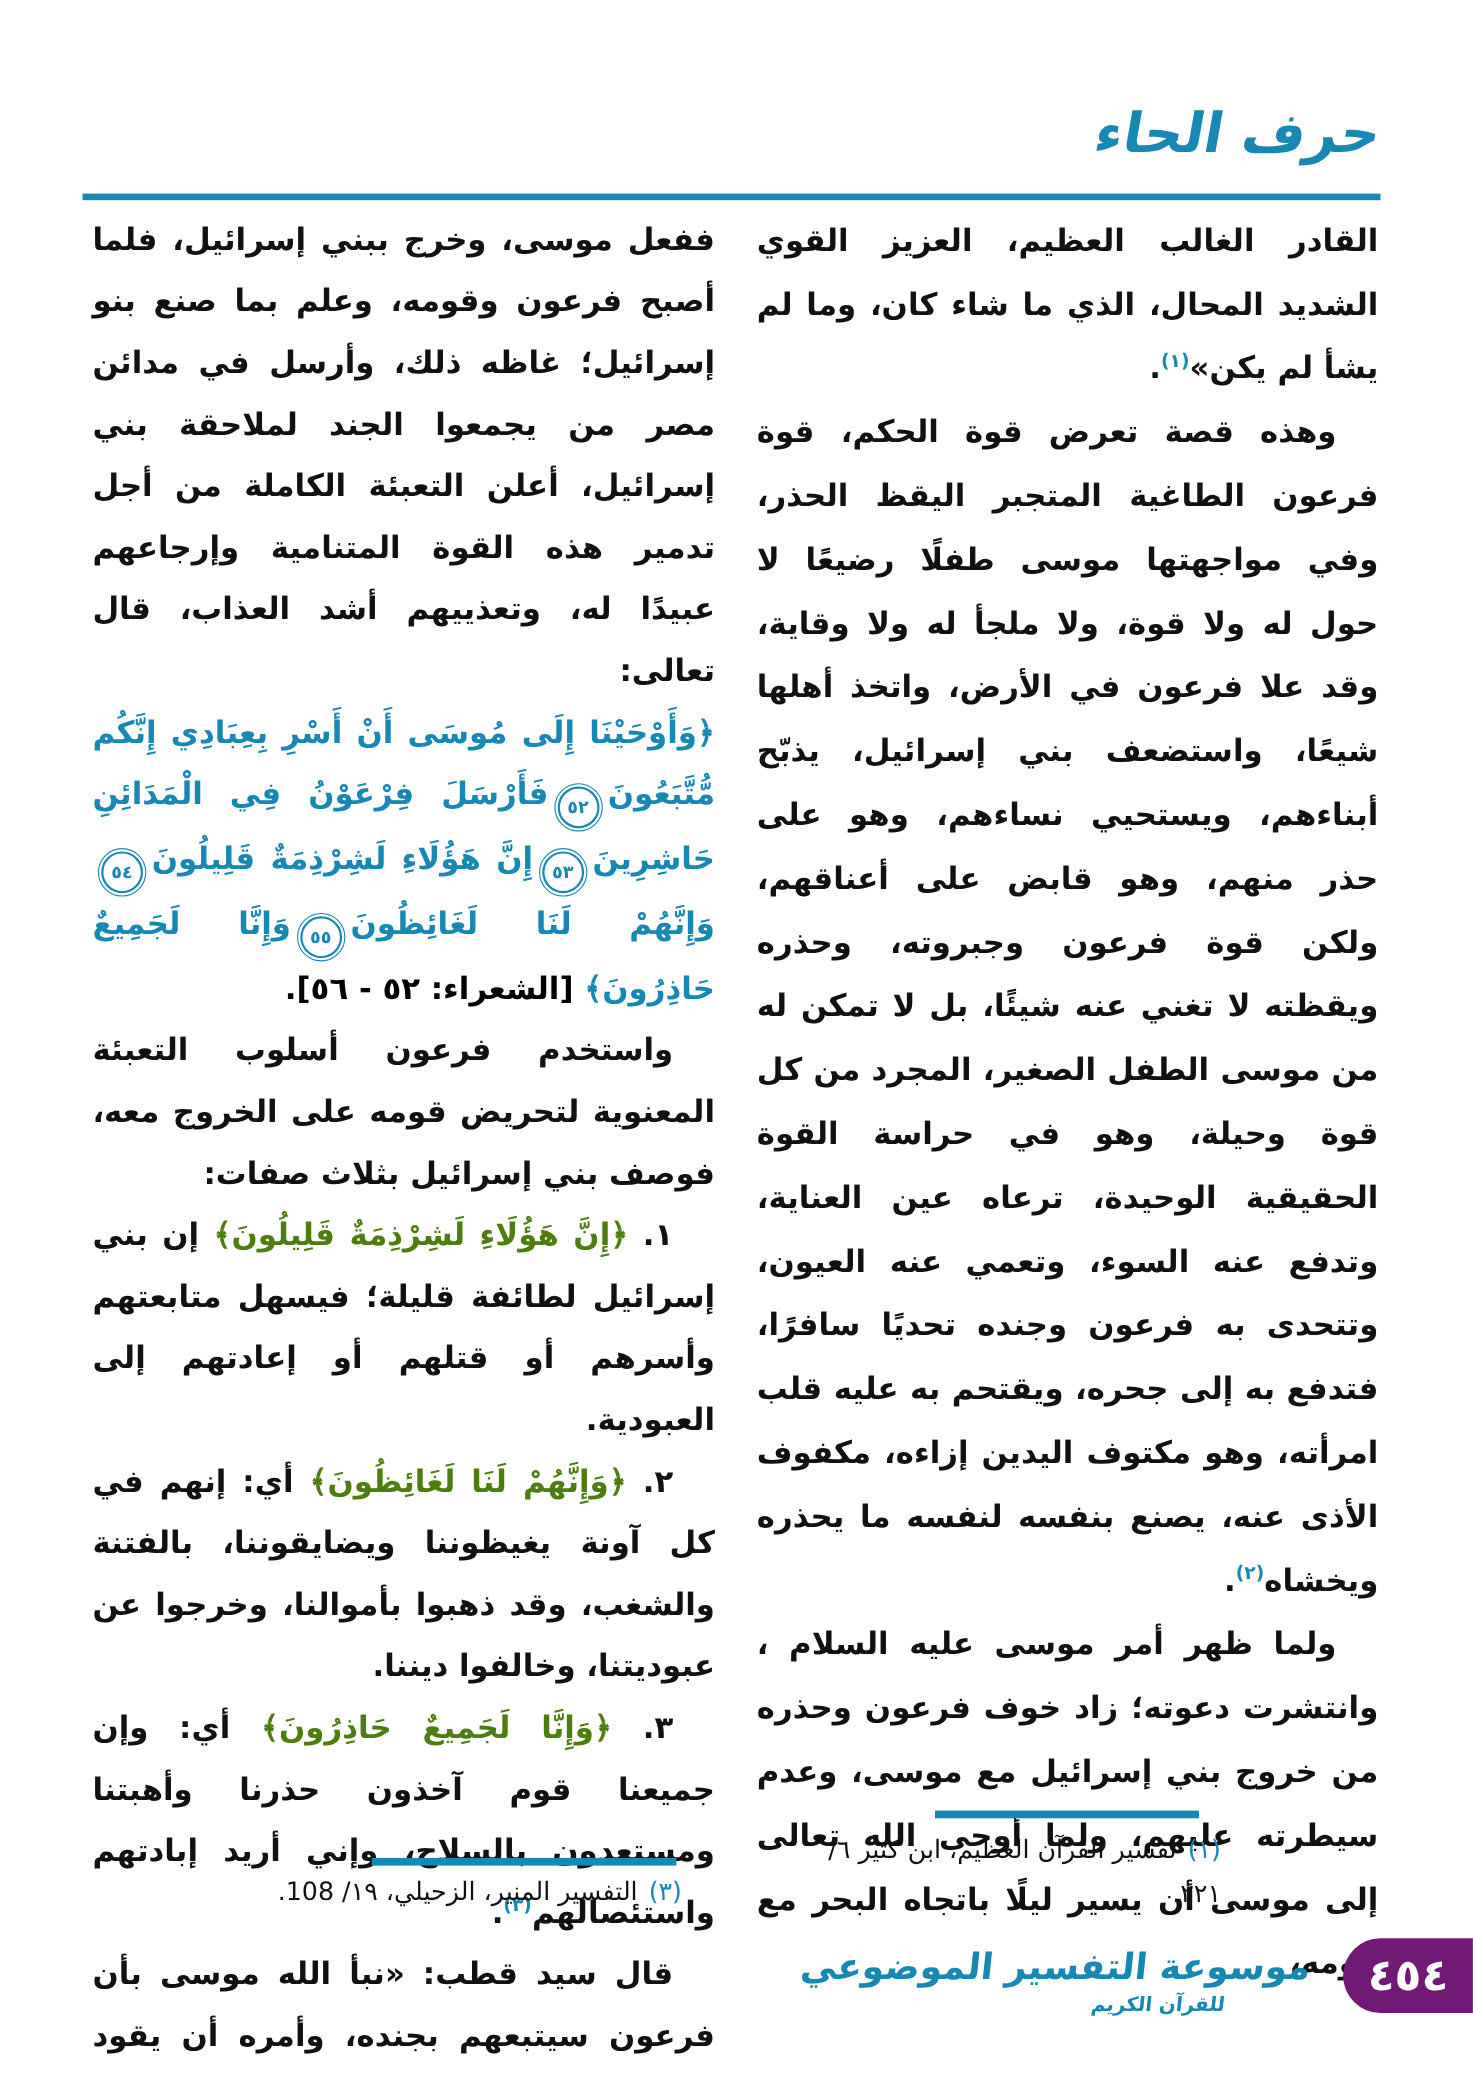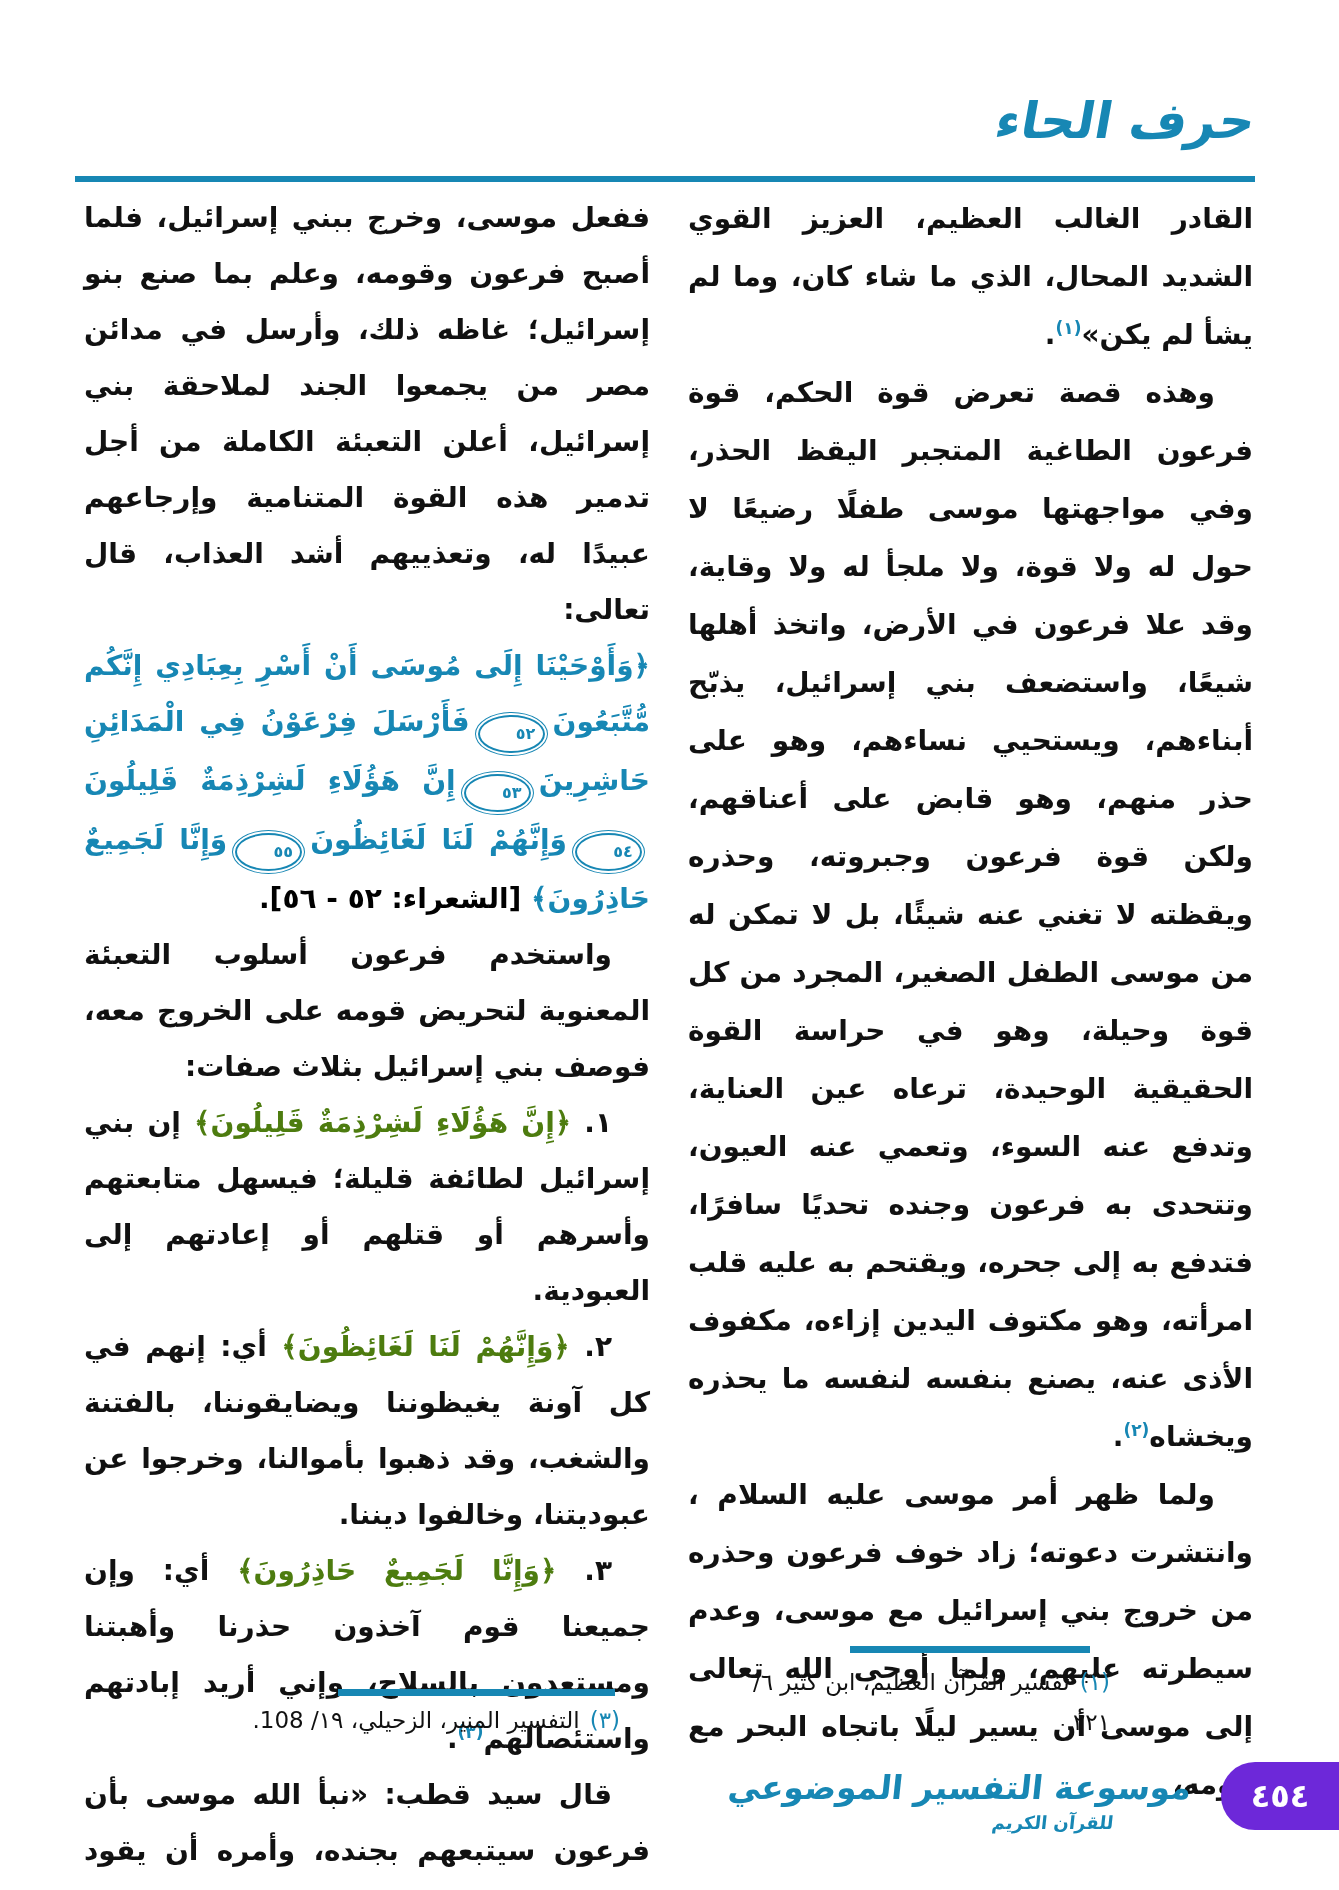--- a/index.html
+++ b/index.html
@@ -50,21 +50,20 @@
   .ayah-num{
     display:inline-flex;align-items:center;justify-content:center;
     width:34px;height:34px;
     border:2px solid #1787b4;border-radius:50%;
     outline:1px solid #1787b4;outline-offset:2px;
     font-size:16px;line-height:1;
     color:#1787b4;
     margin:0 8px;
     vertical-align:-8px;
     flex:none;
-    padding-left:29px;
   }
   .inline-quote{color:#4d7c0f;}
   
   .fn-rule{position:absolute;height:7px;background:#1787b4;}
   .fn-rule-right{top:1646px;left:850px;width:240px;}
   .fn-rule-left{top:1689px;left:338px;width:277px;}
   .footnotes{
     position:absolute;
     font-size:23px;font-weight:normal;
     line-height:40px;
@@ -77,24 +76,24 @@
   .publisher-logo{
     position:absolute;top:1766px;left:920px;width:270px;
     text-align:center;color:#1787b4;
     transform:skewX(-6deg);
   }
   .logo-title{font-size:33px;font-weight:bold;white-space:nowrap;line-height:44px;}
   .logo-subtitle{font-size:18px;font-weight:bold;line-height:26px;}
   .page-number-tab{
     position:absolute;top:1762px;right:0;
     width:118px;height:68px;
-    background:#6d28d9;
+    background:#701a75;
     border-radius:34px 0 0 34px;
     display:flex;align-items:center;justify-content:center;
-    color:#ffffff;font-size:32px;font-weight:bold;
+    color:#ffffff;font-size:40px;font-weight:bold;
   }
 </style>
 </head>
 <body>
 
 <div class="page">
 
   <div class="chapter-heading">حرف الحاء</div>
   <div class="header-rule"></div>
 

